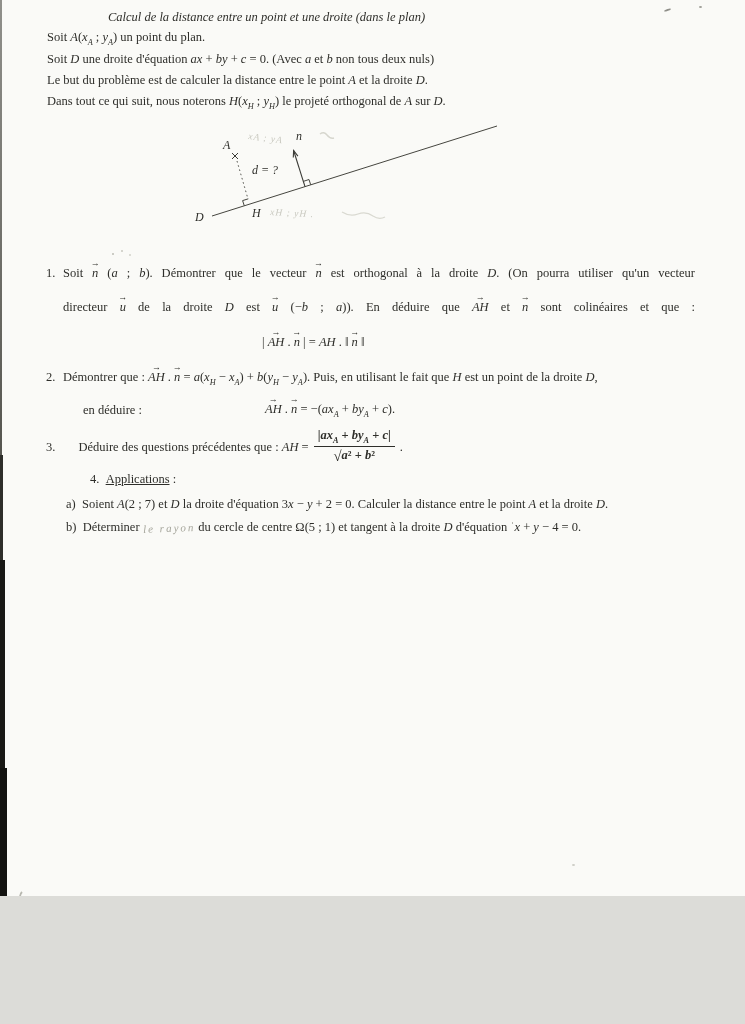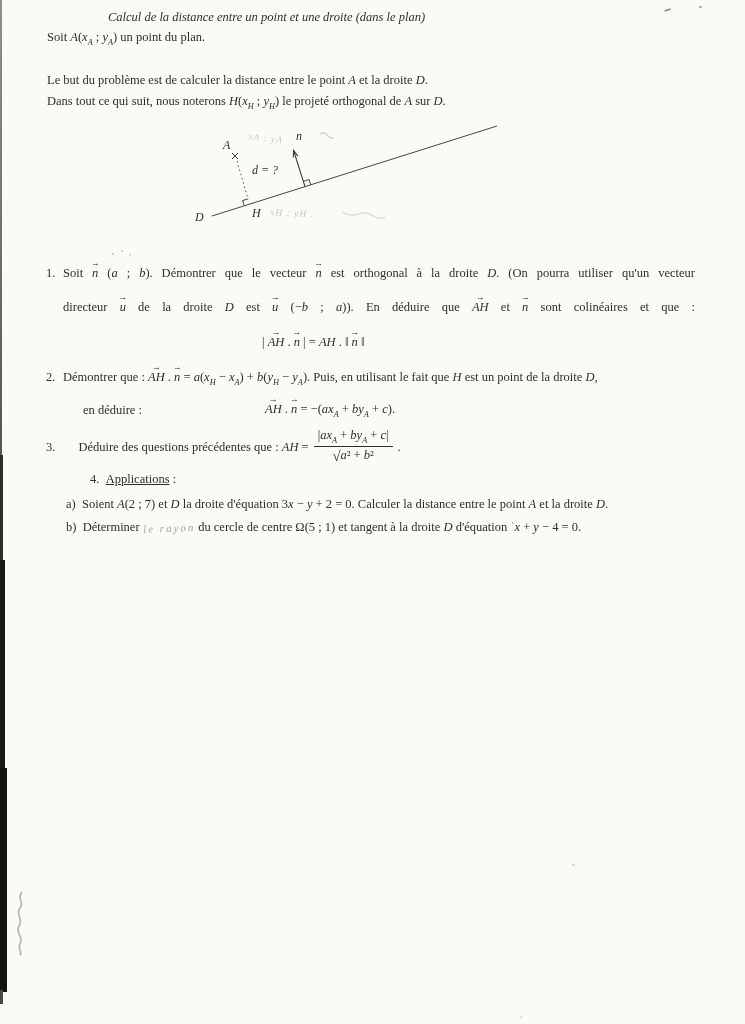--- a/index.html
+++ b/index.html
@@ -1,35 +1,35 @@
 <!DOCTYPE html>
 <html><head>
 <meta charset="utf-8">
 <style>
   html,body{margin:0;padding:0;background:#dcdcd8;}
   .page{
-    position:relative;width:745px;height:1024px;margin:0 auto;
+    position:relative;width:745px;height:896px;margin:0 auto;
     background:#fafaf7;overflow:hidden;
     font-family:"Liberation Serif","DejaVu Serif",serif;
     color:#2e2e2a;font-size:12.5px;
   }
   .abs{position:absolute;}
   .nowrap{white-space:nowrap;}
   .jl{text-align:justify;text-align-last:justify;}
   .title{font-style:italic;}
   i{font-style:italic;}
   sub{font-size:0.66em;}
   
   .vec{position:relative;display:inline-block;}
   .vec .ar{
     position:absolute;top:-0.82em;left:50%;transform:translateX(-50%);
     font-size:9px;font-style:normal;line-height:1;letter-spacing:0;
   }
   
-  .frac{display:inline-block;text-align:center;line-height:1.2;vertical-align:middle;}
+  .frac{display:inline-block;text-align:center;line-height:1.2;vertical-align:middle;font-weight:bold;}
   .fnum{display:block;border-bottom:1px solid #2e2e2a;padding:0 4px 1px;}
   .fden{display:block;padding:1px 4px 0;text-align:center;}
   .rt{font-size:1.18em;vertical-align:-2px;}
   .rad{border-top:1px solid #2e2e2a;padding-top:1px;}
   .row{display:flex;align-items:center;gap:5px;}
   .u{text-decoration:underline;}
   
   .hw{
     display:inline-block;color:#a6a69c;font-style:italic;font-size:11px;
     letter-spacing:2px;transform:rotate(-2deg) translateY(1px);
@@ -57,20 +57,21 @@
   <div class="edge" style="top:990px;width:3px;height:14px;background:#4a4a44;"></div>
 
   <div class="speck" style="left:664px;top:9px;width:7px;height:2px;background:#8f8f89;transform:rotate(-18deg);"></div>
   <div class="speck" style="left:699px;top:6px;width:3px;height:2px;background:#a2a29b;"></div>
   <div class="speck" style="left:572px;top:864px;width:3px;height:2px;background:#cfcfc8;"></div>
   <div class="speck" style="left:520px;top:1016px;width:3px;height:2px;background:#e0e0d9;"></div>
 
   <div class="abs title nowrap" style="left:108px;top:10px;">Calcul de la distance entre un point et une droite (dans le plan)</div>
 
   <div class="abs nowrap" style="left:47px;top:30px;">Soit <i>A</i>(<i>x<sub>A</sub></i> ; <i>y<sub>A</sub></i>) un point du plan.</div>
+  <div class="abs nowrap" style="left:47px;top:52px;">Soit <i>D</i> une droite d'équation <i>ax</i> + <i>by</i> + <i>c</i> = 0. (Avec <i>a</i> et <i>b</i> non tous deux nuls)</div>
   <div class="abs nowrap" style="left:47px;top:94px;">Dans tout ce qui suit, nous noterons <i>H</i>(<i>x<sub>H</sub></i> ; <i>y<sub>H</sub></i>) le projeté orthogonal de <i>A</i> sur <i>D</i>.</div>
   <div class="abs nowrap" style="left:47px;top:73px;">Le but du problème est de calculer la distance entre le point <i>A</i> et la droite <i>D</i>.</div>
 
   <svg class="abs fig" style="left:192px;top:116px;" width="315" height="118" viewBox="0 0 315 118">
 
     <line x1="20" y1="100" x2="305" y2="10" stroke="#45453f" stroke-width="1"></line>
     <text x="3" y="105" font-style="italic">D</text>
 
     <path d="M40,37 l6,6 M46,37 l-6,6" stroke="#3a3a35" stroke-width="1" fill="none"></path>
     <text x="31" y="33" font-style="italic">A</text>

